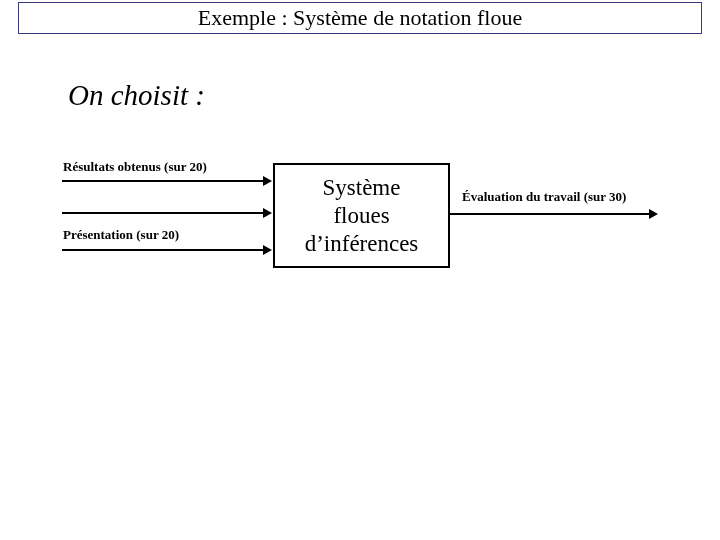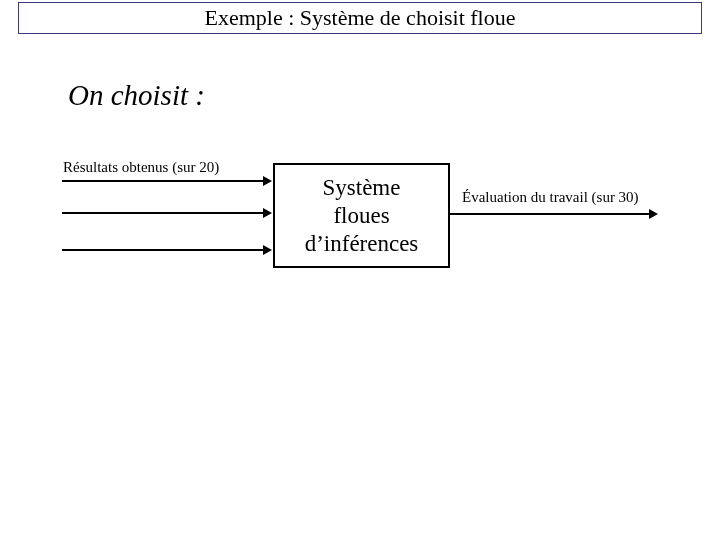--- a/index.html
+++ b/index.html
@@ -35,23 +35,24 @@
   .intro {
     position: absolute;
     left: 68px;
     top: 79px;
     font-size: 29px;
     font-style: italic;
     white-space: nowrap;
   }
   .io-label {
     position: absolute;
-    font-size: 15px;
+    font-size: 13px;
     line-height: 18px;
     white-space: nowrap;
+    font-weight: bold;
   }
   .il-1 { left: 63px; top: 158px; }
   .il-2 { left: 63px; top: 191px; }
   .il-3 { left: 63px; top: 226px; }
   .ol-1 { left: 462px; top: 188px; }
   .h-line {
     position: absolute;
     height: 2px;
     background: #000000;
   }
@@ -90,32 +91,33 @@
     line-height: 28px;
     white-space: nowrap;
   }
 </style>
 </head>
 <body>
 
 <div class="slide">
 
   <div class="title-box">
-    <span class="title-text">Exemple : Système de choisit floue</span>
+    <span class="title-text">Exemple : Système de notation floue</span>
   </div>
 
   <div class="intro">On choisit :</div>
 
   <div class="io-label il-1">Résultats obtenus (sur 20)</div>
   <div class="h-line line-1"></div>
   <div class="arrow-head head-1"></div>
 
   <div class="h-line line-2"></div>
   <div class="arrow-head head-2"></div>
 
+  <div class="io-label il-3">Présentation (sur 20)</div>
   <div class="h-line line-3"></div>
   <div class="arrow-head head-3"></div>
 
   <div class="process-box">
     <div class="process-line">Système</div>
     <div class="process-line">floues</div>
     <div class="process-line">d’inférences</div>
   </div>
 
   <div class="io-label ol-1">Évaluation du travail (sur 30)</div>

